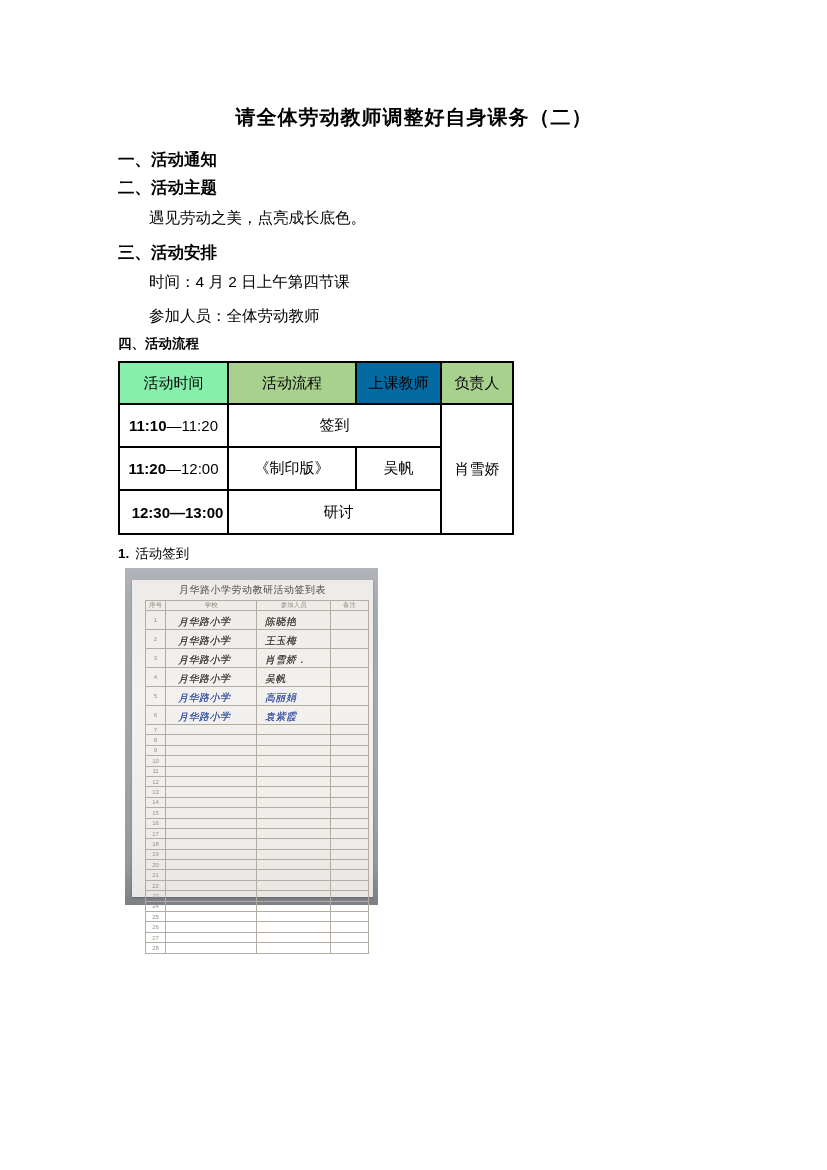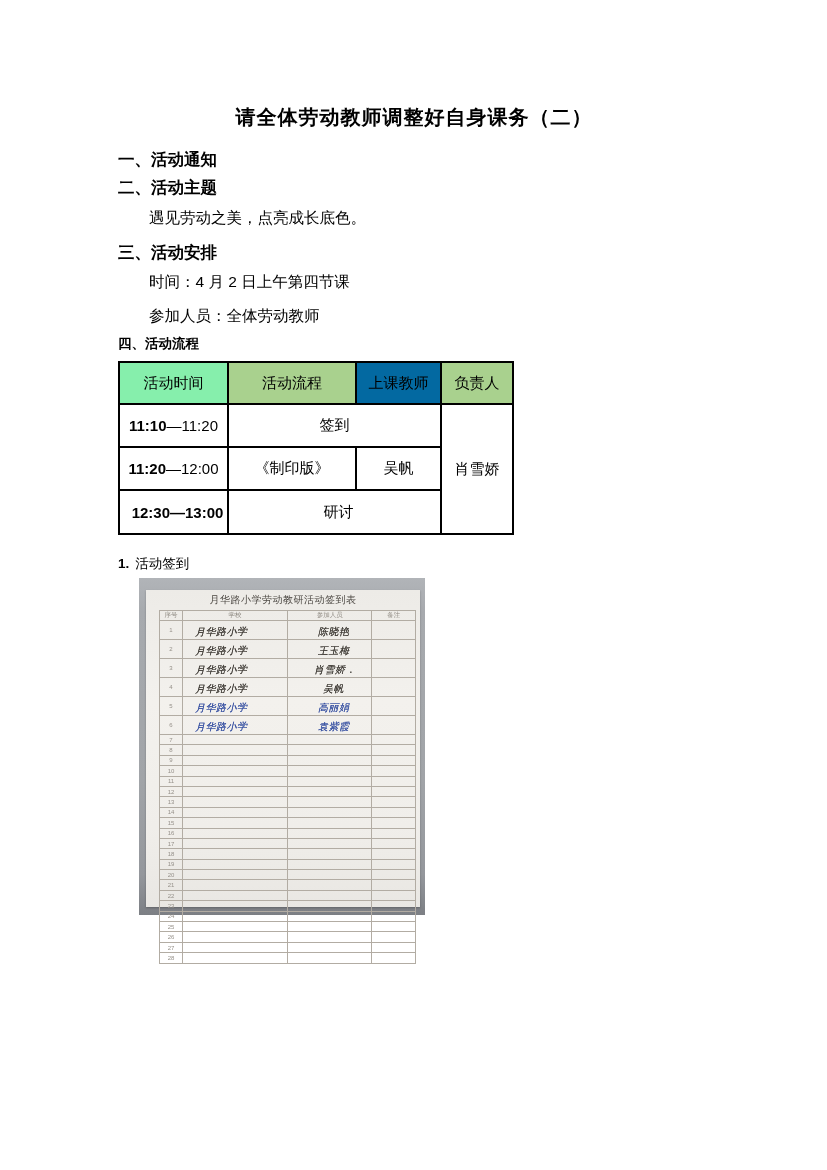--- a/index.html
+++ b/index.html
@@ -31,27 +31,27 @@
   table.sched th, table.sched td {
     border: 2px solid #000; text-align: center; vertical-align: middle;
     font-size: 15px; padding: 0; font-weight: 400;
   }
   table.sched tr.head th { height: 40px; }
   table.sched tr.r1 td { height: 41px; }
   table.sched tr.r2 td { height: 41px; }
   table.sched tr.r3 td { height: 42px; padding-left: 8px; }
   table.sched td.t b { font-weight: 700; }
 
-  .signin-caption { font-size: 13.5px; line-height: 20px; margin-top: 19px; }
+  .signin-caption { font-size: 13.5px; line-height: 20px; margin-top: 9px; }
   .signin-caption .num { font-weight: 700; margin-right: 6px; }
 
   
   .photo {
-    position: relative; width: 286px; height: 337px;
-    margin: 4px 0 0 21px;
+    position: relative; width: 253px; height: 337px;
+    margin: 4px 0 0 7px;
     background: linear-gradient(180deg, #b1b4b8 0%, #a7aaae 10%, #a1a4a8 60%, #94979c 88%, #7c7f84 100%);
   }
   .paper {
     position: absolute; left: 7px; right: 5px; top: 12px; bottom: 8px;
     background: linear-gradient(180deg, #edebe7 0%, #f3f1ed 35%, #f0eeea 75%, #e9e7e3 100%);
     box-shadow: 0 1px 2px rgba(0,0,0,0.25);
   }
   .sheet-title {
     margin-top: 3px; text-align: center; font-size: 10px; color: #4e4a45;
     letter-spacing: 0.5px; white-space: nowrap;
@@ -60,21 +60,21 @@
     border-collapse: collapse; table-layout: fixed;
     margin: 3px 4px 0 13px; width: calc(100% - 17px);
   }
   table.sheet th, table.sheet td {
     border: 1px solid #b2aca3; padding: 0; overflow: hidden; white-space: nowrap;
   }
   table.sheet th { height: 8px; font-size: 6.5px; color: #8d8880; font-weight: 400; }
   table.sheet td { height: 9.4px; }
   table.sheet td.no { font-size: 6px; color: #96918a; text-align: center; }
   table.sheet td.school { padding-left: 12px; }
-  table.sheet td.pname { padding-left: 8px; text-align: center; }
+  table.sheet td.pname { padding-left: 8px; }
   .hw {
     font-family: "DejaVu Serif", serif; font-style: italic; font-size: 10px;
     display: inline-block; transform: rotate(-1deg); letter-spacing: 0.5px;
     text-shadow: 0 0 0.5px currentColor;
   }
 </style>
 </head>
 <body>
 
 <div class="page">

